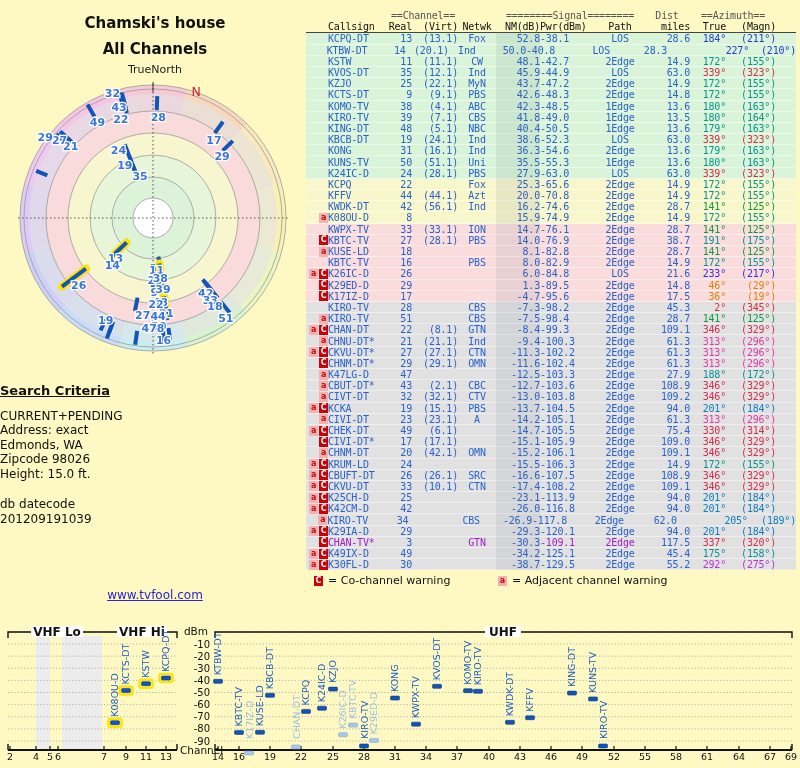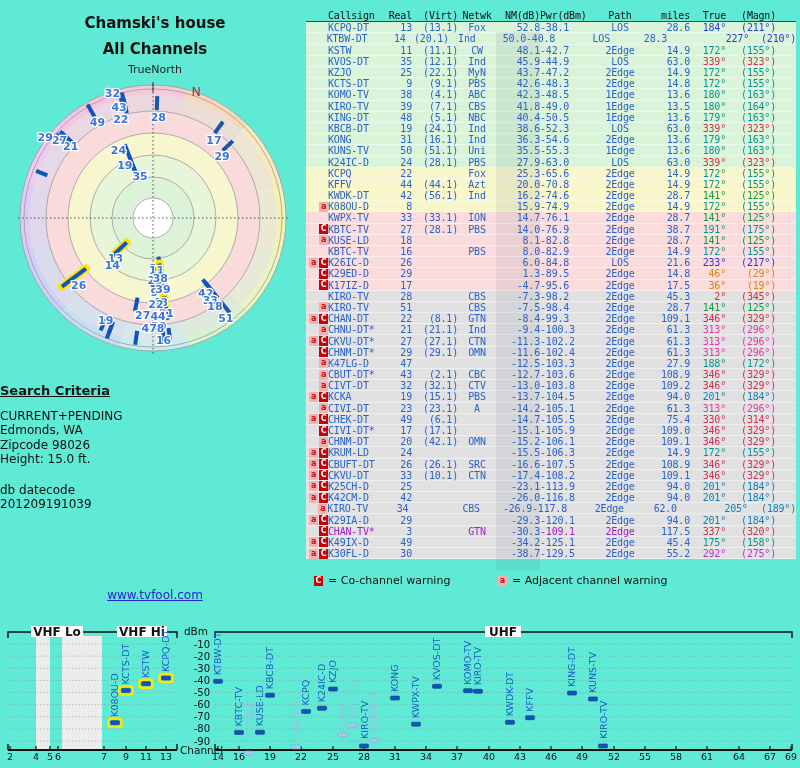--- a/index.html
+++ b/index.html
@@ -1,16 +1,16 @@
 <!DOCTYPE html>
 <html><head>
 <meta charset="utf-8">
 <style>
   html,body{margin:0;padding:0;background:#fff}
-  .page{position:relative;width:800px;height:768px;background:#5eead4;overflow:hidden;
+  .page{position:relative;width:800px;height:768px;background:#fef9c3;overflow:hidden;
         font-family:"DejaVu Sans",sans-serif;color:#111}
   
   .ttl{position:absolute;left:0;width:310px;text-align:center}
   .t1{top:14px;font-size:15px;font-weight:bold}
   .t2{top:40px;font-size:15px;font-weight:bold}
   .tn{top:63px;font-size:11px;color:#222}
   svg{position:absolute;left:0}
   #polar{top:0;width:310px;height:372px}
   #chart{top:618px;width:800px;height:150px}
   
@@ -169,32 +169,41 @@
       <text x="119.0848822521626" y="111.06864830828786" text-anchor="middle" font-size="11" font-weight="700" fill="#3a76d6" stroke="#ffffff" stroke-width="2.5" paint-order="stroke" font-family="&quot;DejaVu Sans&quot;,sans-serif">43</text>
       <text x="112.51877373688185" y="97.41159636533489" text-anchor="middle" font-size="11" font-weight="700" fill="#3a76d6" stroke="#ffffff" stroke-width="2.5" paint-order="stroke" font-family="&quot;DejaVu Sans&quot;,sans-serif">32</text>
       <text x="105.66675468504168" y="323.5064721481048" text-anchor="middle" font-size="11" font-weight="700" fill="#3a76d6" stroke="#ffffff" stroke-width="2.5" paint-order="stroke" font-family="&quot;DejaVu Sans&quot;,sans-serif">19</text>
       <text x="97.49999999999994" y="125.87118017992734" text-anchor="middle" font-size="11" font-weight="700" fill="#3a76d6" stroke="#ffffff" stroke-width="2.5" paint-order="stroke" font-family="&quot;DejaVu Sans&quot;,sans-serif">49</text>
       <text x="196.30056454280185" y="96.24602944529086" text-anchor="middle" font-size="12.5" fill="#cc2233" font-family="&quot;DejaVu Sans&quot;,sans-serif">N</text>
     </svg>
 
   <div class="search">
     <div class="hd">Search Criteria</div>
     <div>CURRENT+PENDING</div>
+    <div>Address: exact</div>
     <div>Edmonds, WA</div>
     <div>Zipcode 98026</div>
     <div>Height: 15.0 ft.</div>
     <div class="gap"></div>
     <div>db datecode</div>
     <div>201209191039</div>
   </div>
 
   <div class="link"><a>www.tvfool.com</a></div>
 
   <div class="tbl">
     <div id="tbl-head">
+        <div class="row hrow">
+          <span class="h82"></span>
+          <span class="h70">==Channel==</span>
+          <span class="c-ne"></span>
+          <span class="h148">========Signal========</span>
+          <span class="h46">Dist</span>
+          <span class="h86">==Azimuth==</span>
+        </div>
         <div class="row hrow2">
           <span class="c-m"></span>
           <span class="c-cs">Callsign</span>
           <span class="c-re">Real</span>
           <span class="c-vi">(Virt)</span>
           <span class="c-ne">Netwk</span>
           <span class="c-nm">NM(dB)</span>
           <span class="c-pw">Pwr(dBm)</span>
           <span class="c-pa">Path</span>
           <span class="c-mi">miles</span>

